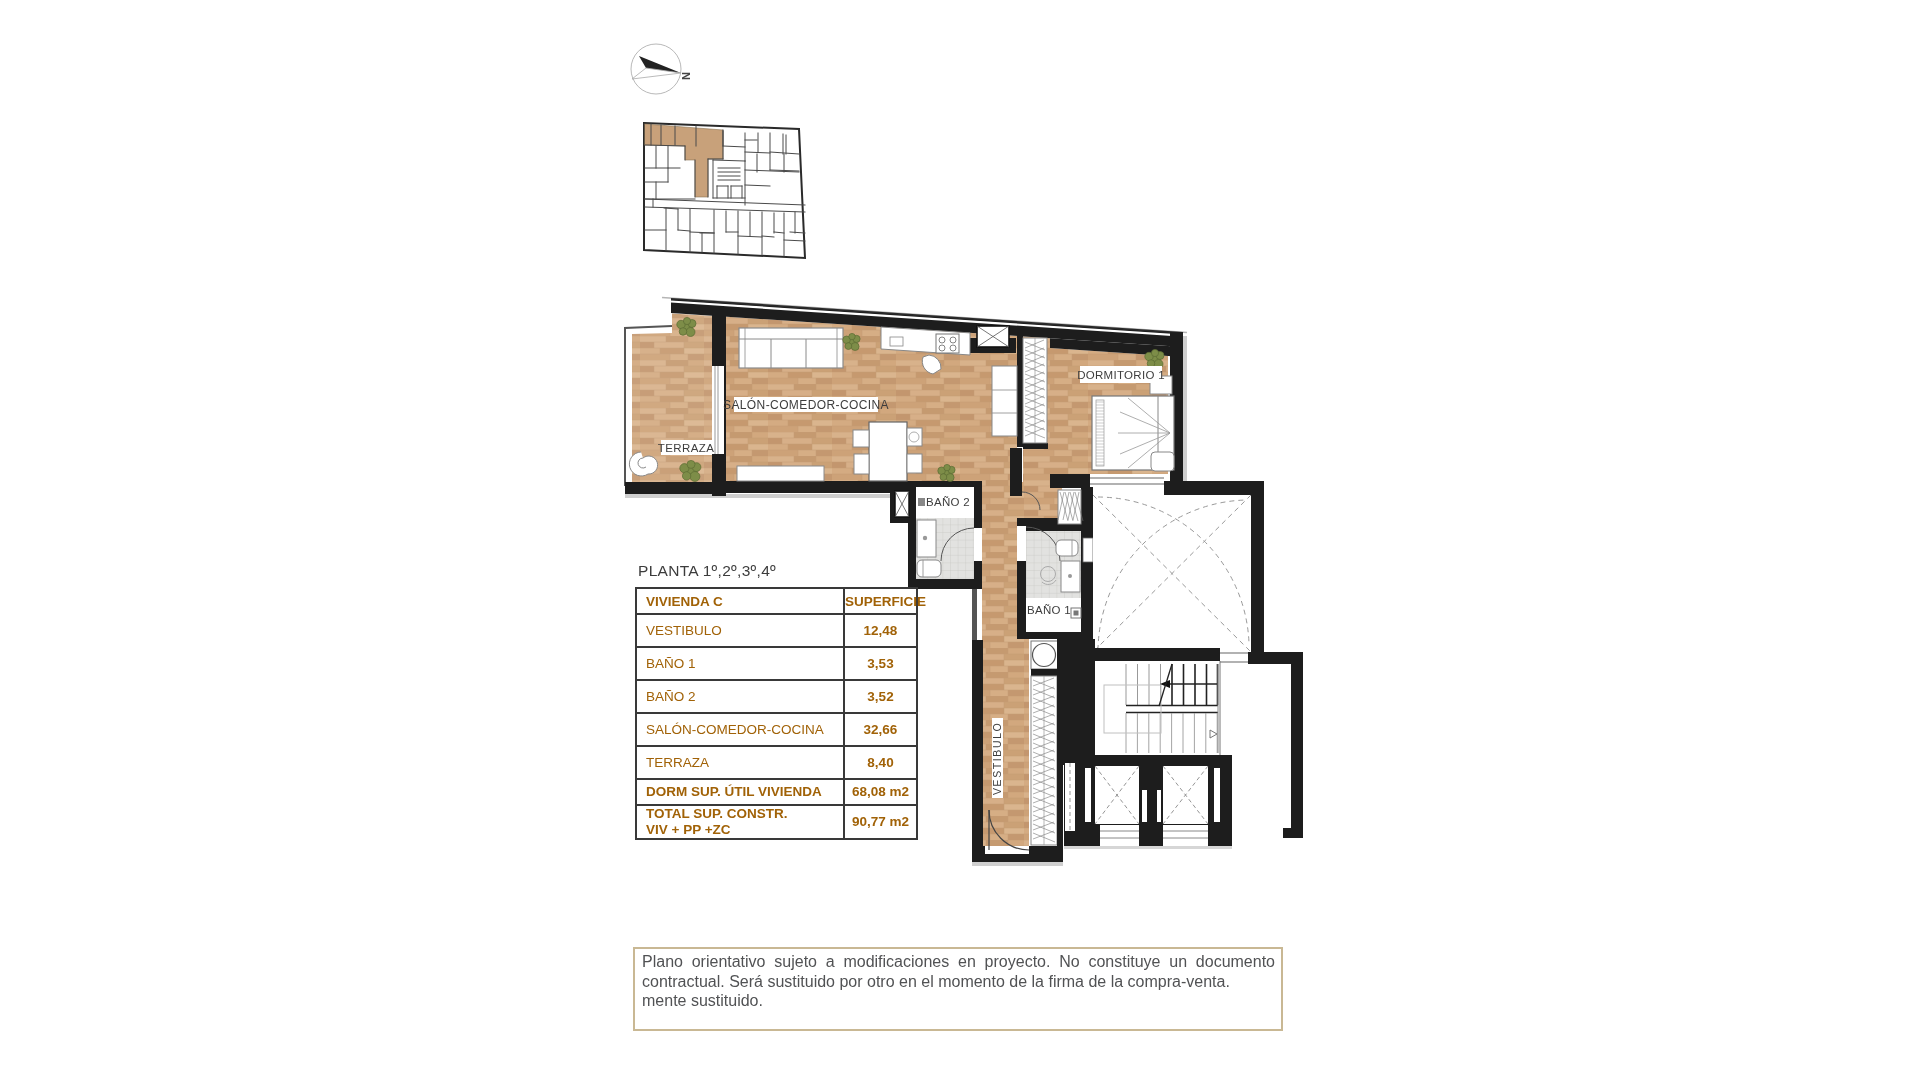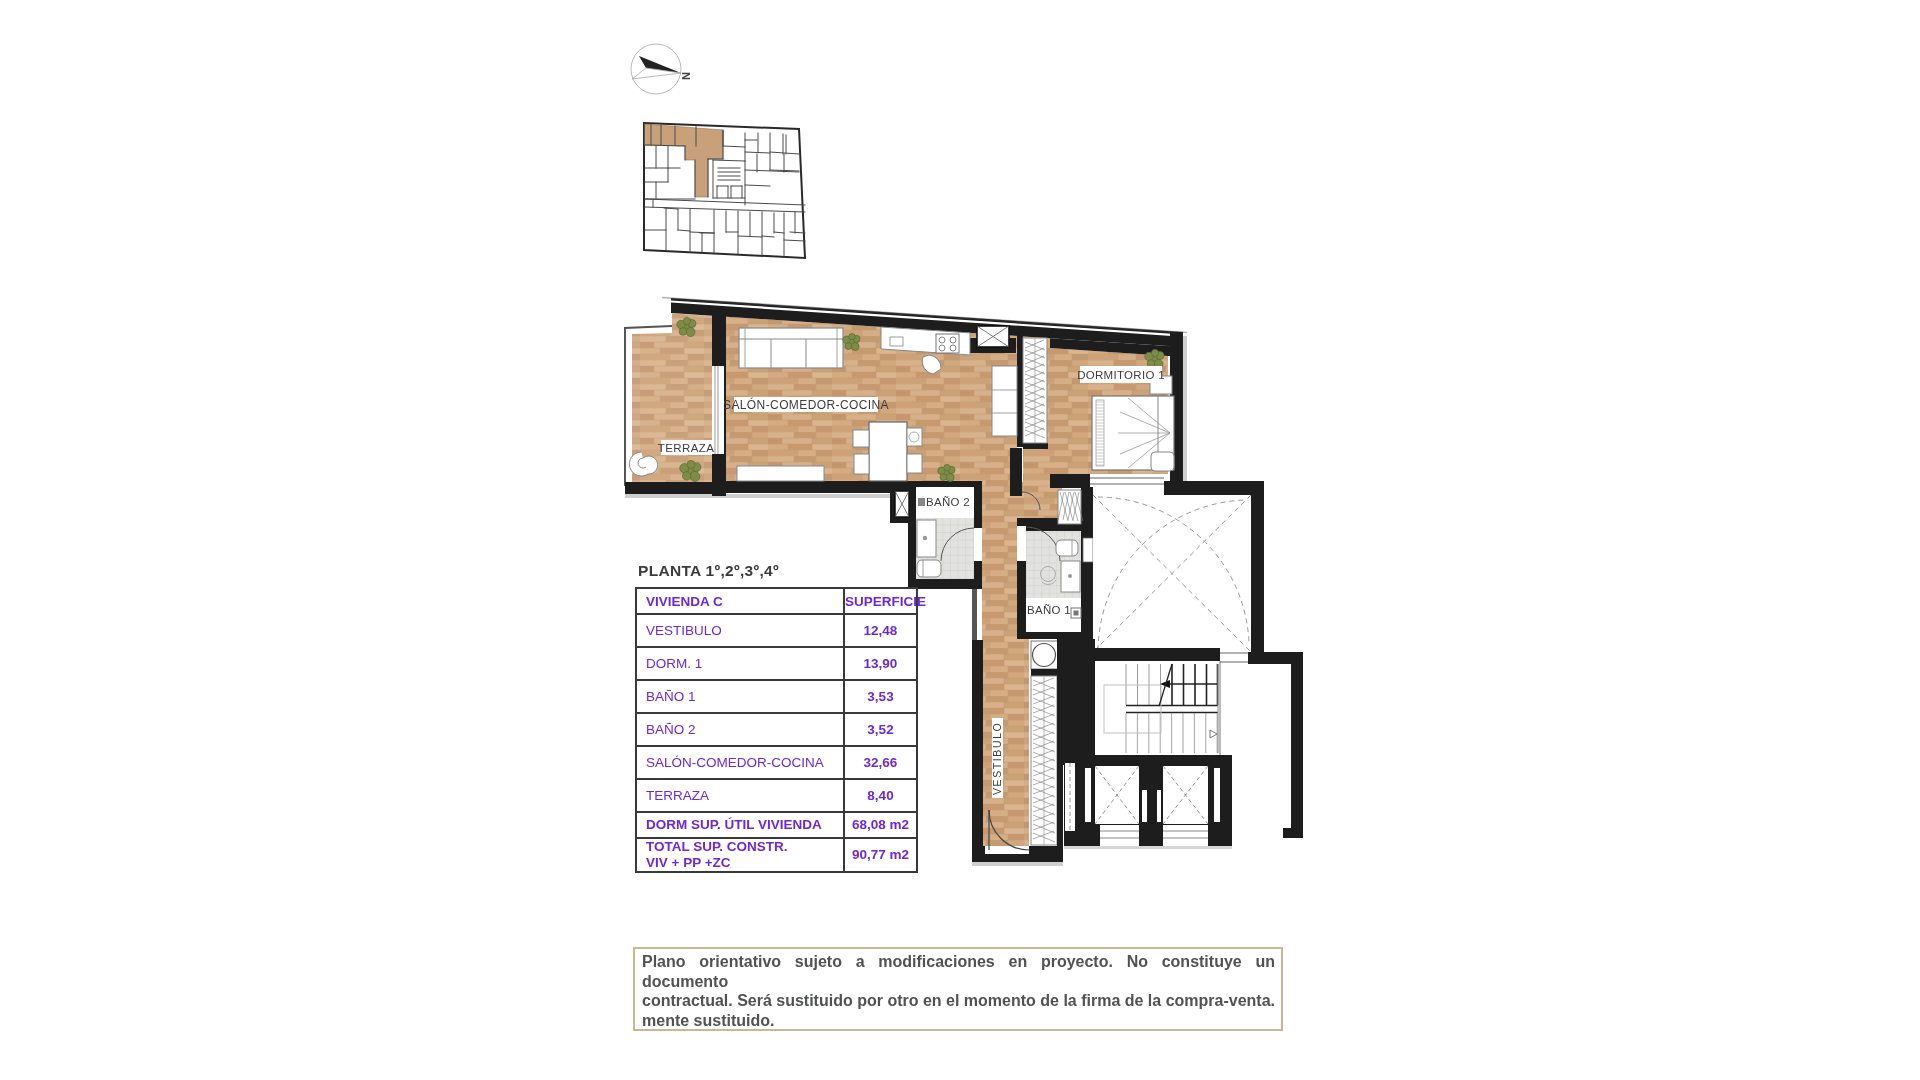--- a/index.html
+++ b/index.html
@@ -1,26 +1,26 @@
 <!DOCTYPE html>
 <html><head>
 <meta charset="utf-8">
 <style>
 html,body{margin:0;padding:0;background:#ffffff;width:1920px;height:1080px;overflow:hidden;}
 *{box-sizing:border-box;font-family:"Liberation Sans",sans-serif;}
 #page{position:relative;width:1920px;height:1080px;background:#fff;}
 #plansvg{position:absolute;left:0;top:0;}
-.planta{position:absolute;left:638px;top:562px;font-size:15.5px;font-weight:bold;color:#3c3c3c;letter-spacing:0.3px;}
-table.sup{position:absolute;left:635px;top:587px;width:283px;border-collapse:collapse;color:#6d28d9;table-layout:fixed;border-radius:29px;}
+.planta{position:absolute;left:638px;top:562px;font-size:15.5px;font-weight:normal;color:#3c3c3c;letter-spacing:0.3px;}
+table.sup{position:absolute;left:635px;top:587px;width:283px;border-collapse:collapse;color:#a16207;table-layout:fixed;border-radius:29px;}
 table.sup td{border:2px solid #393939;font-size:13.5px;padding:0 0 0 9px;height:33px;}
 table.sup td.num{text-align:center;padding:0;font-weight:bold;}
 table.sup tr.hdr td{font-weight:bold;font-size:13.5px;height:26px;}
 table.sup tr.tot td{font-weight:bold;line-height:16px;}
 table.sup tr.ut td{height:26px;}
-.disc{position:absolute;left:633px;top:947px;width:650px;height:84px;border:2px solid #c9b894;color:#515254;font-size:16px;line-height:19.5px;padding:3px 6px 0 7px;white-space:nowrap;font-weight:bold;}
+.disc{position:absolute;left:633px;top:947px;width:650px;height:84px;border:2px solid #c9b894;color:#515254;font-size:16px;line-height:19.5px;padding:3px 6px 0 7px;white-space:nowrap;}
 .disc .j{white-space:normal;}
 .disc .j{text-align:justify;text-align-last:justify;}
 </style>
 </head>
 <body>
 <div id="page">
 <svg id="plansvg" width="1920" height="1080" viewBox="0 0 1920 1080">
 <defs>
 <pattern id="wood" width="64" height="24" patternUnits="userSpaceOnUse">
  <rect width="64" height="24" fill="#cda687"></rect>
@@ -428,24 +428,20 @@
 <tbody>
         <tr class="hdr">
           <td>VIVIENDA C</td>
           <td class="num" style="width:73px">SUPERFICIE</td>
         </tr>
 <tr>
           <td>VESTIBULO</td>
           <td class="num">12,48</td>
         </tr>
 <tr>
-          <td>DORM. 1</td>
-          <td class="num">13,90</td>
-        </tr>
-<tr>
           <td>BAÑO 1</td>
           <td class="num">3,53</td>
         </tr>
 <tr>
           <td>BAÑO 2</td>
           <td class="num">3,52</td>
         </tr>
 <tr>
           <td>SALÓN-COMEDOR-COCINA</td>
           <td class="num">32,66</td>

